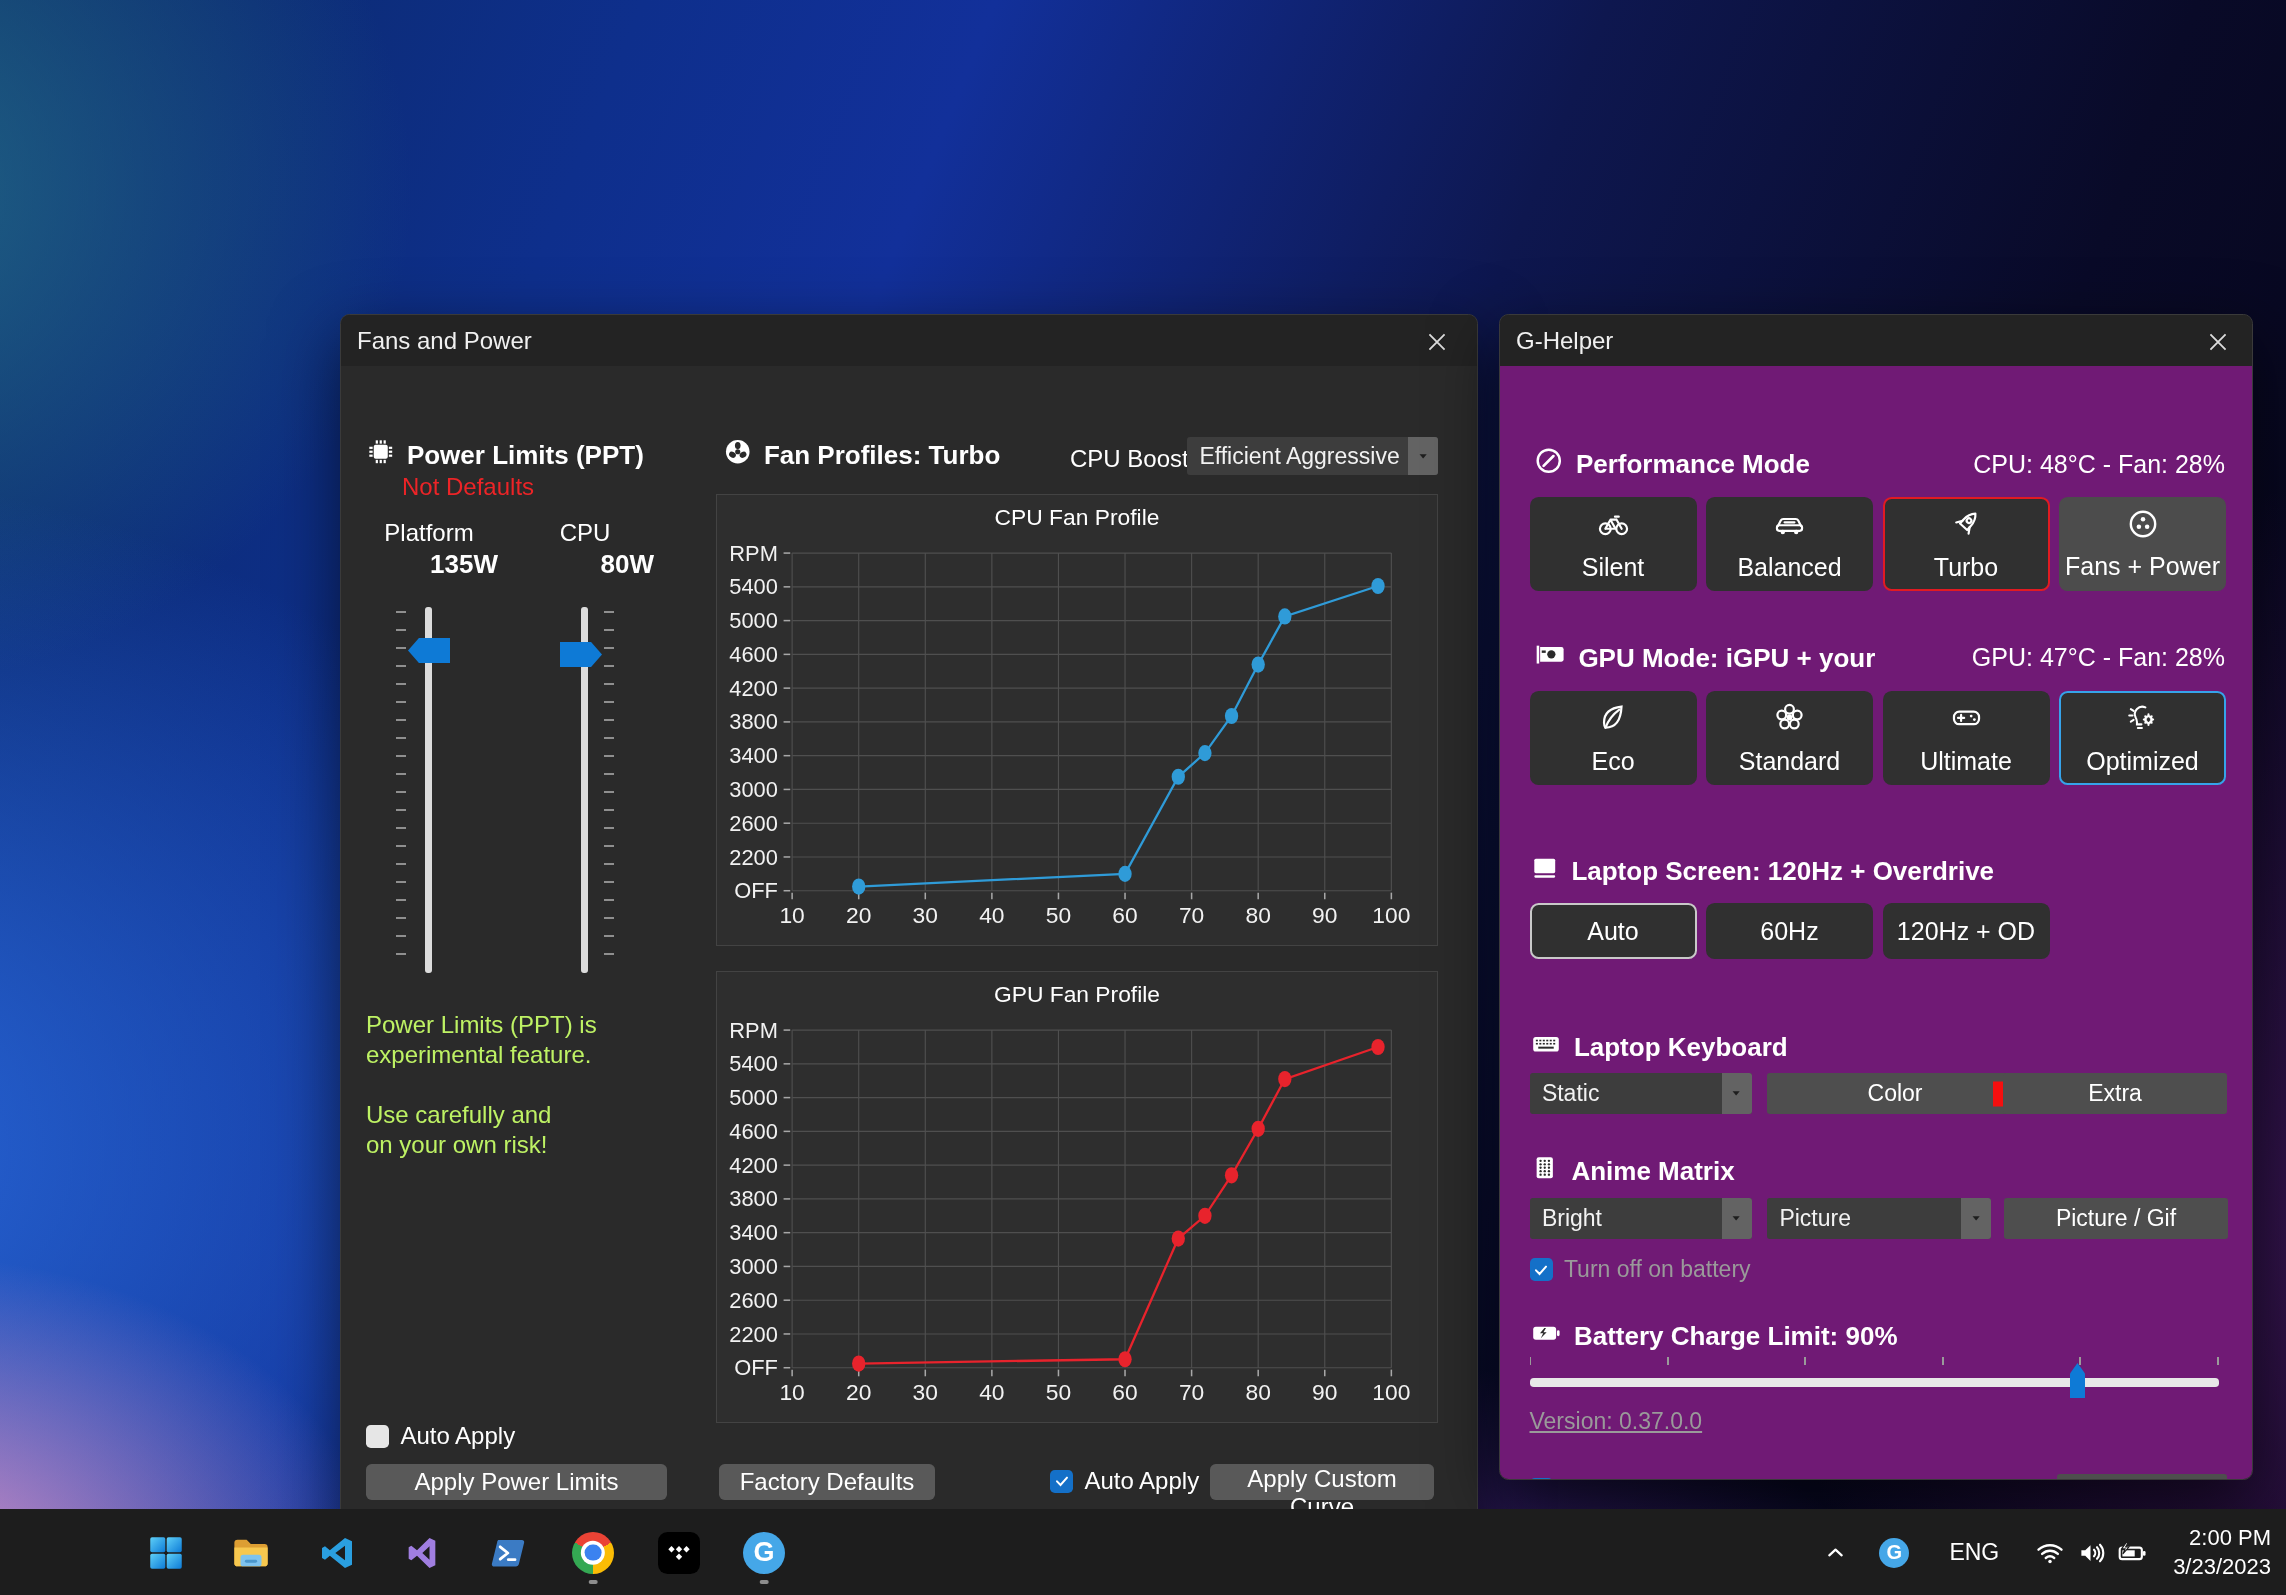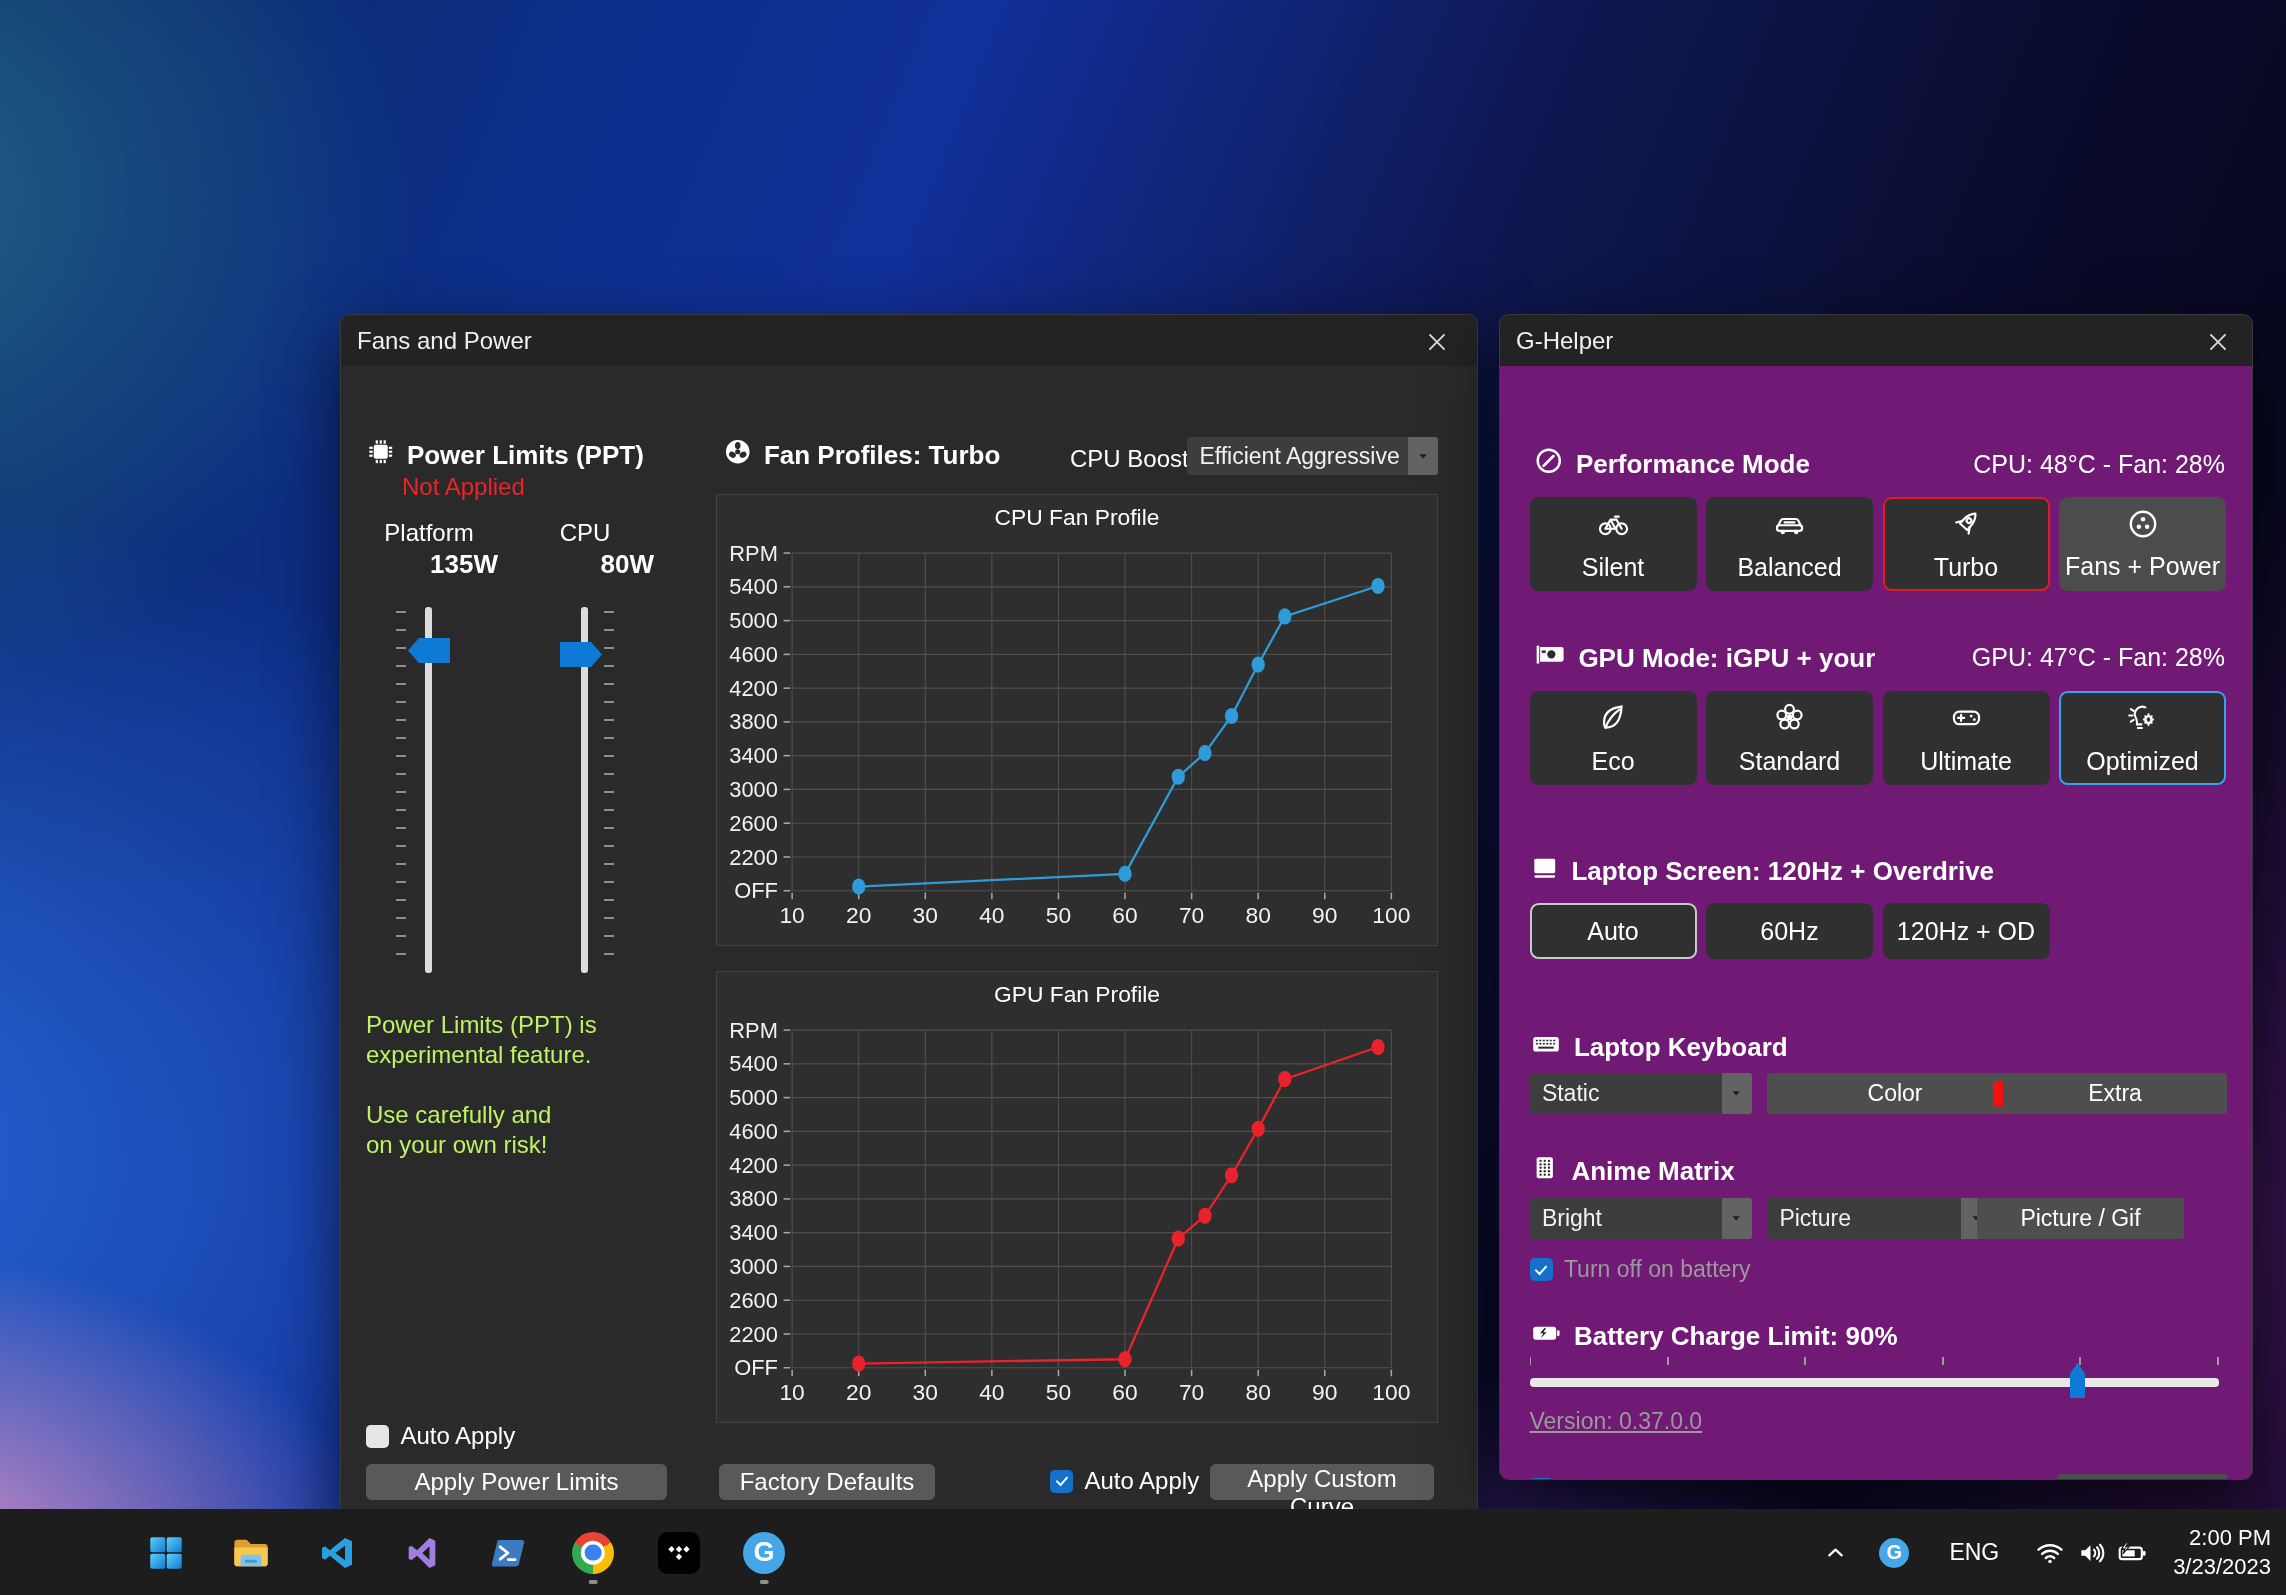--- a/index.html
+++ b/index.html
@@ -100,21 +100,21 @@
                 <rect x="2.7" y="7.9" width="2.7" height="1.8"></rect>
                 <rect x="2.7" y="11.1" width="2.7" height="1.8"></rect>
                 <rect x="2.7" y="14.3" width="2.7" height="1.8"></rect>
                 <rect x="18.6" y="7.9" width="2.7" height="1.8"></rect>
                 <rect x="18.6" y="11.1" width="2.7" height="1.8"></rect>
                 <rect x="18.6" y="14.3" width="2.7" height="1.8"></rect>
               </g>
             </svg></span>
         <span>Power Limits (PPT)</span>
       </div>
-      <div class="red" style="position:absolute;left:61px;top:107px;font-size:24px;">Not Applied</div>
+      <div class="red" style="position:absolute;left:61px;top:107px;font-size:24px;">Not Defaults</div>
 
       <div class="colhead" style="left:19px;top:153px;width:138px;">Platform</div>
       <div class="colval" style="left:19px;top:183px;width:138px;">135W</div>
       <div class="colhead" style="left:175px;top:153px;width:138px;">CPU</div>
       <div class="colval" style="left:175px;top:183px;width:138px;">80W</div>
 
       <div class="vticks" style="left:55px;top:245px;height:357px;"></div>
       <div class="vtrack" style="left:84px;top:241px;height:366px;"></div>
       <div class="vthumb left" style="left:67px;top:272px;"></div>
 
@@ -517,21 +517,21 @@
           </span>
       </div>
       <div class="dd" style="left:267px;top:832px;width:224px;height:41px;">
         <span class="dd-text">Picture</span>
         <span class="dd-btn">
             <svg viewBox="0 0 24 24" width="14.3" height="14.3">
               <path d="M6 9 L12 16 L18 9 Z" fill="#1e1e1e"></path>
             </svg>
           </span>
       </div>
-      <button class="gh-btn" style="left:477px;top:832px;width:207px;height:41px;">Picture / Gif</button>
+      <button class="gh-btn" style="left:504px;top:832px;width:224px;height:41px;">Picture / Gif</button>
       <div class="cbrow" style="left:29.5px;top:890px;font-size:23px;">
         <span class="cb on">
             <svg viewBox="0 0 24 24" width="16" height="16">
               <path d="M4.5 12.5 L9.8 18 L19.5 7" stroke="#fff" stroke-width="3" fill="none" stroke-linecap="round"></path>
             </svg>
           </span>
         <span class="muted">Turn off on battery</span>
       </div>
 
       <div class="gh-head" style="left:29.5px;top:951px;">

